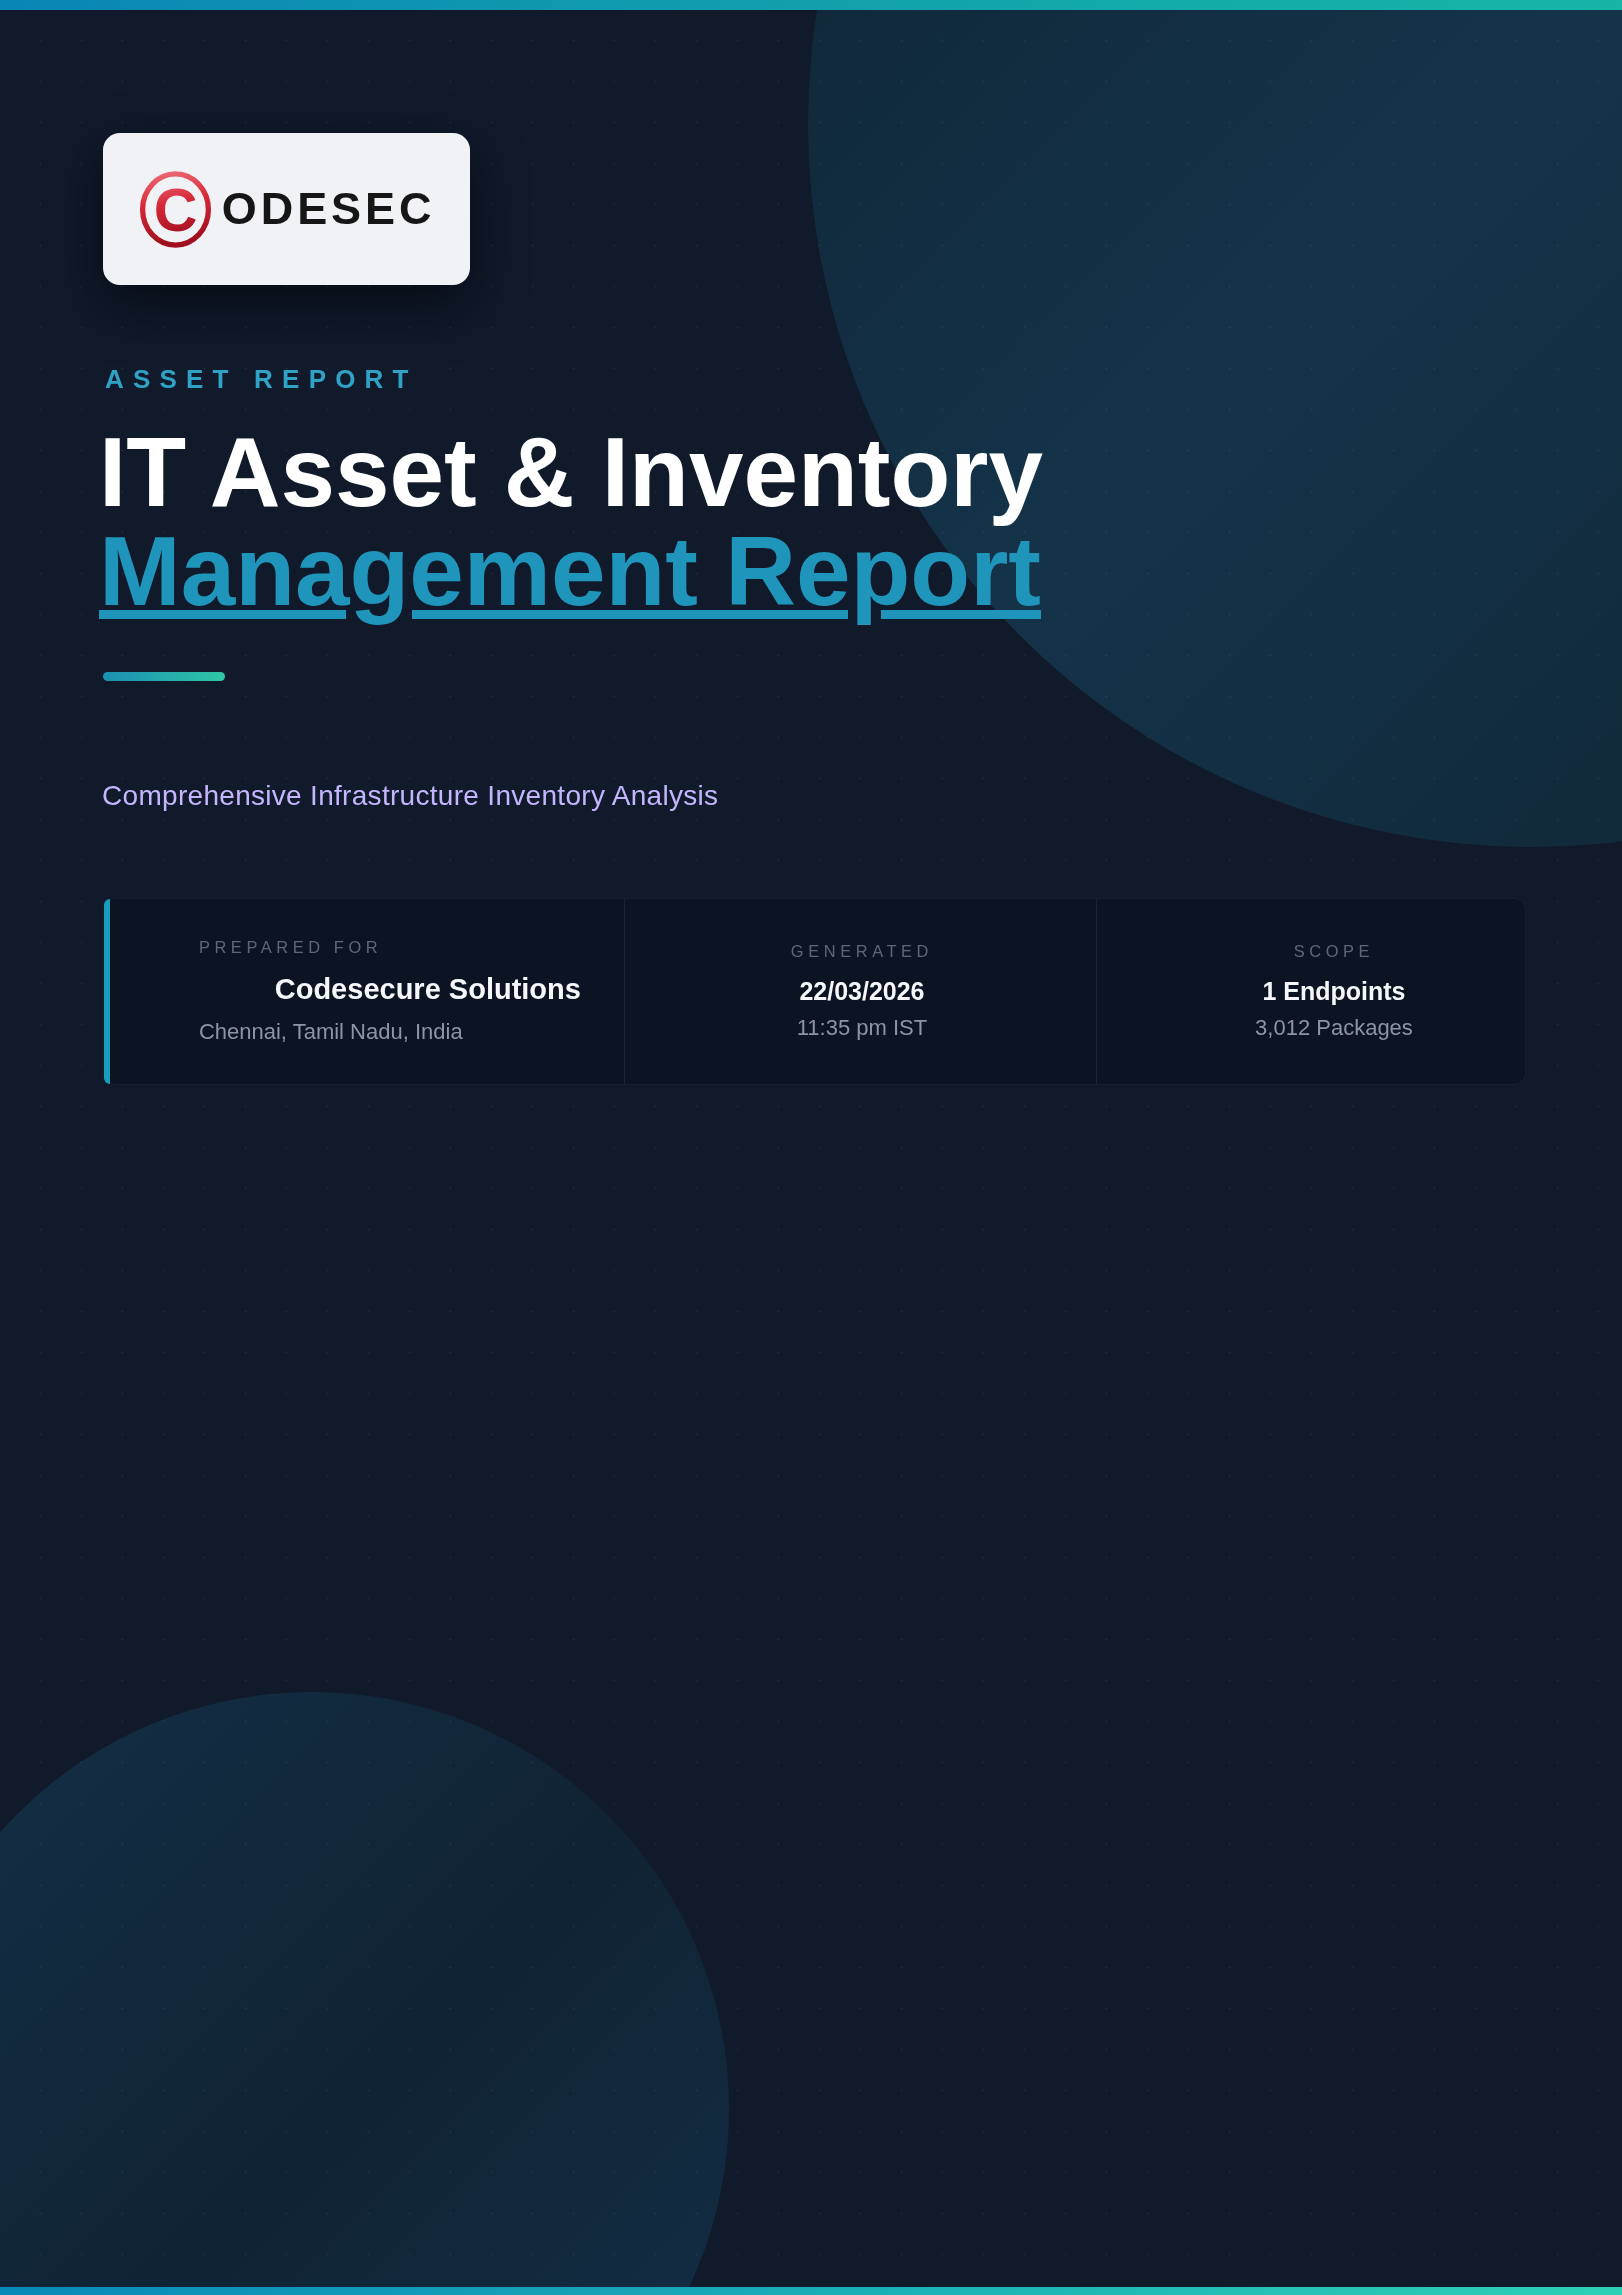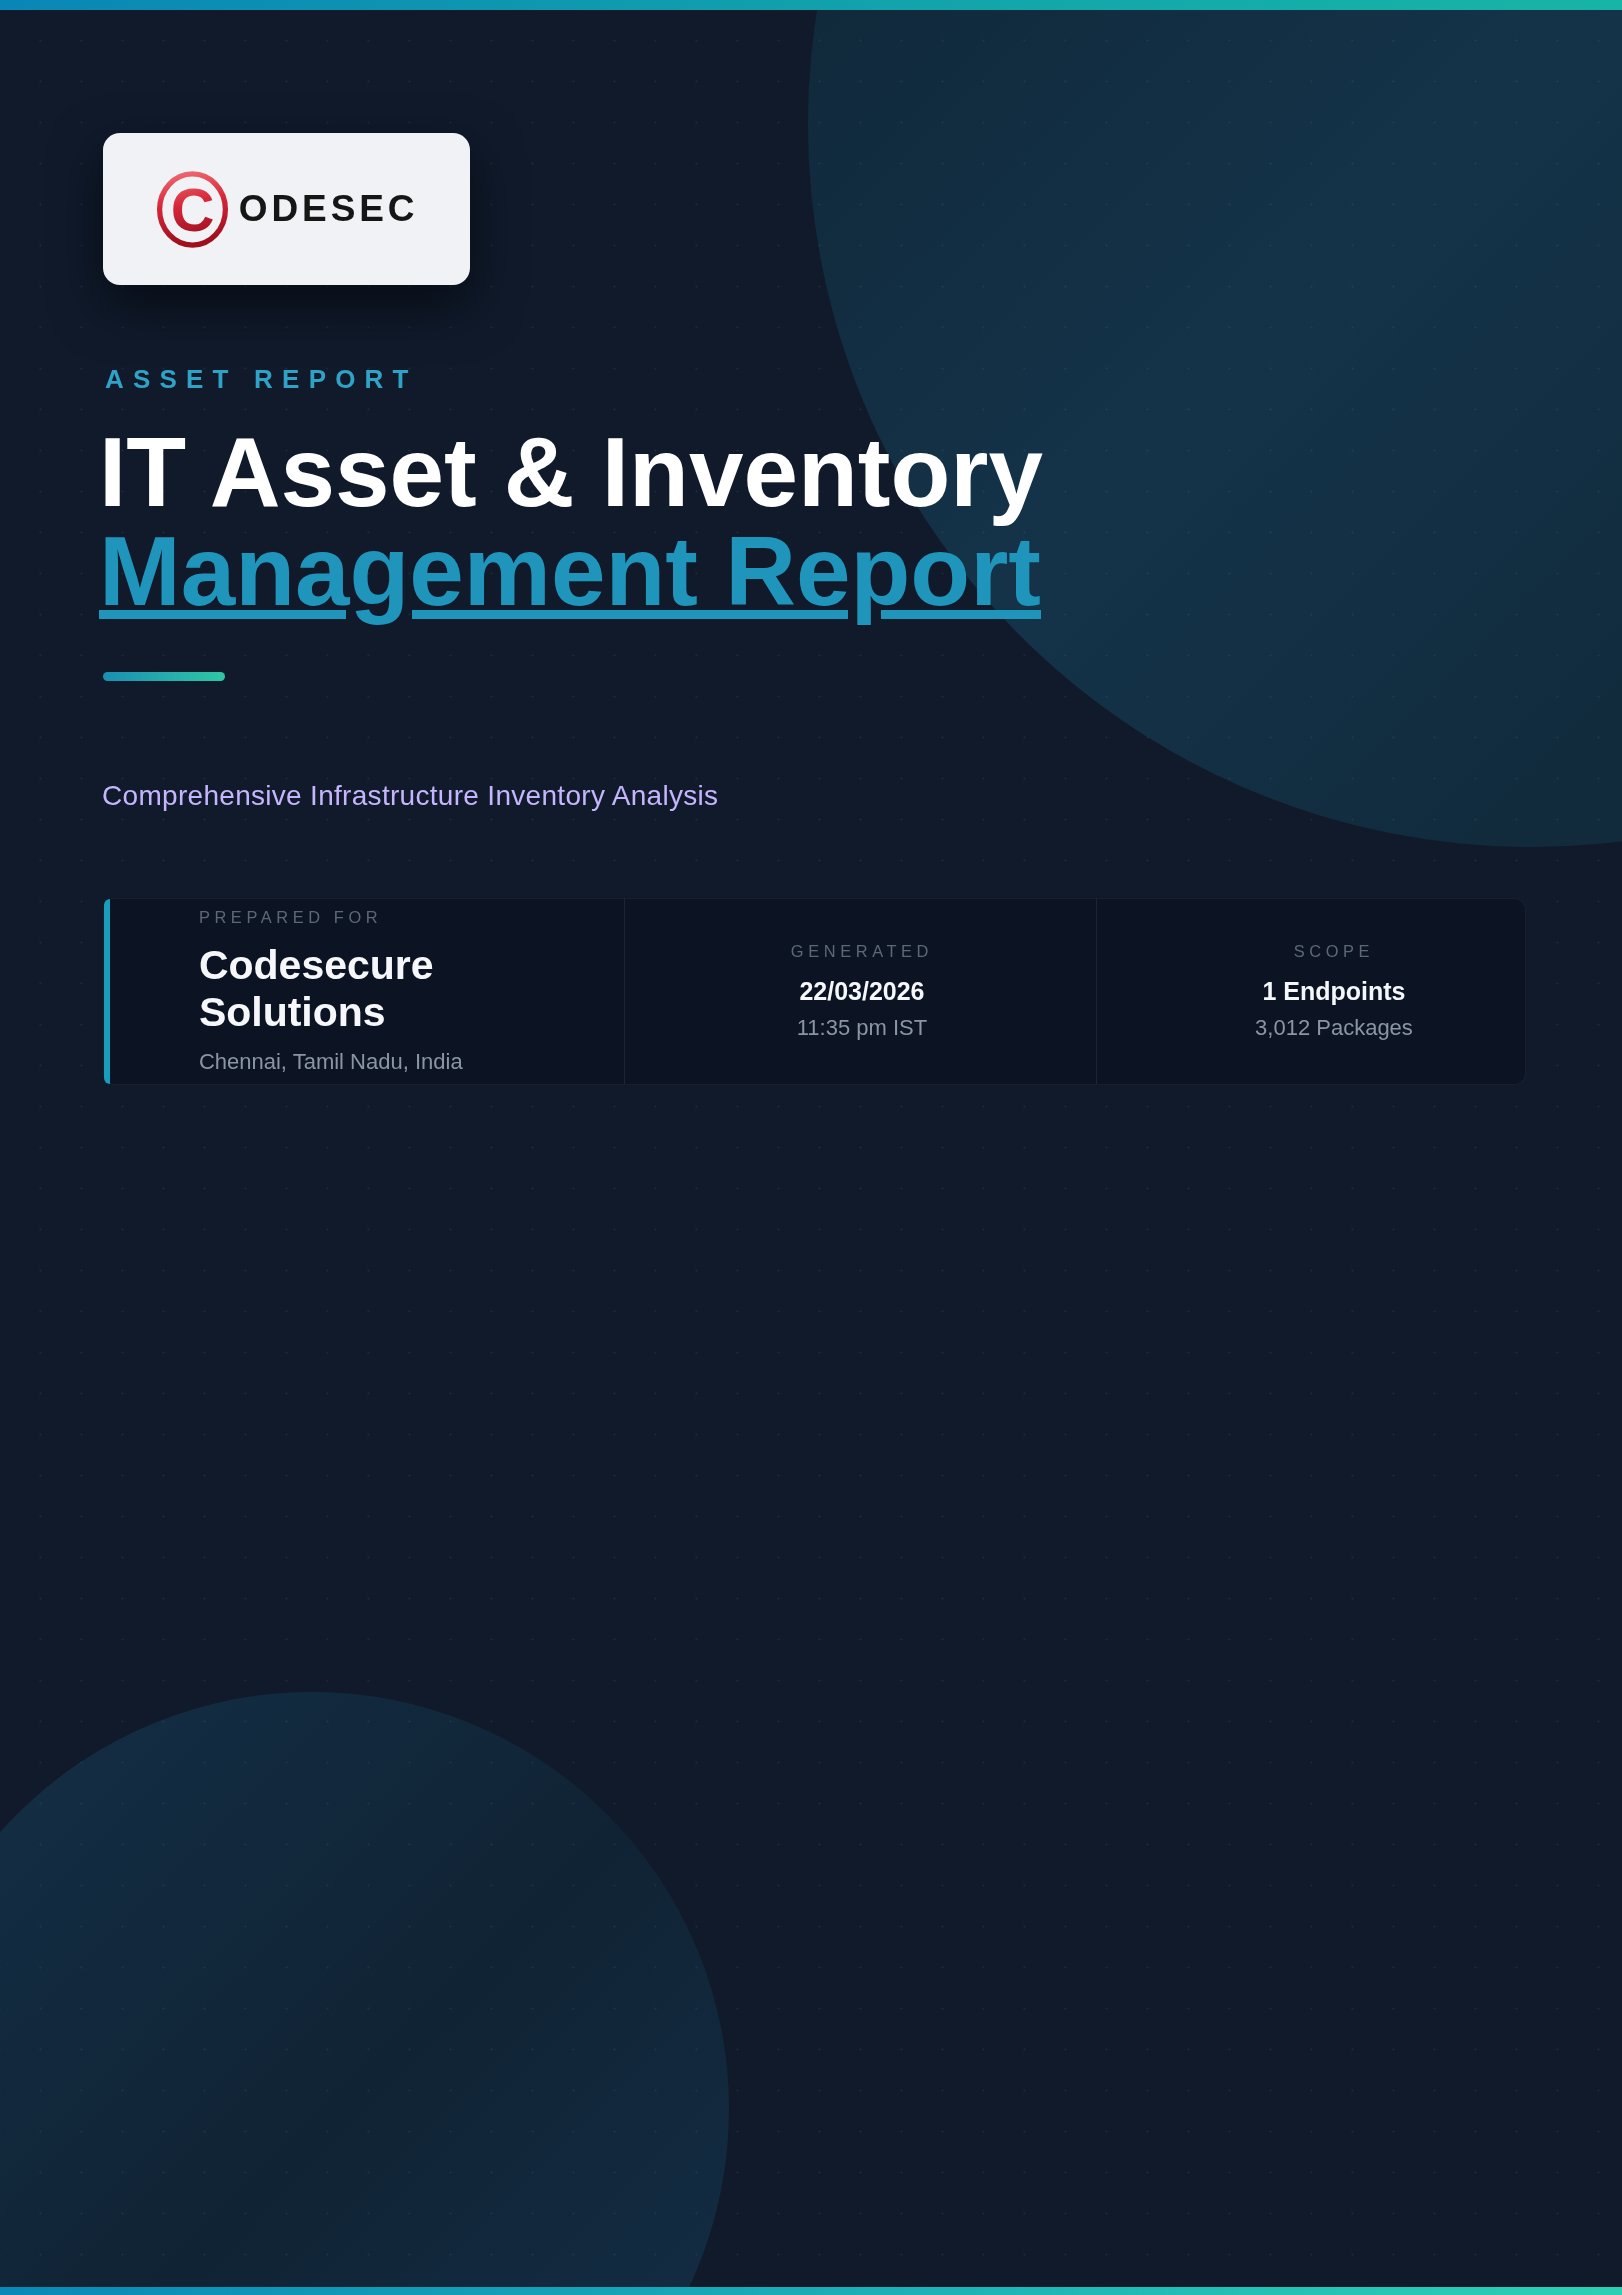--- a/index.html
+++ b/index.html
@@ -35,21 +35,21 @@
   
   .logo-card{
     position:absolute;left:103px;top:133px;width:367px;height:152px;z-index:3;
     background:#f1f2f5;border-radius:17px;
     box-shadow:0 19.6px 52px rgba(0,0,0,0.55);
     display:flex;align-items:center;justify-content:center;
   }
   .logo{display:flex;align-items:center;gap:9.2px;}
   .logo-mark{width:75px;height:79px;display:block;}
   .logo-text{
-    font-size:37px;font-weight:bold;letter-spacing:3.9px;color:#161616;
+    font-size:45px;font-weight:bold;letter-spacing:3.9px;color:#161616;
     font-family:"Liberation Sans",sans-serif;
   }
   
   .eyebrow{
     position:absolute;left:105px;top:364px;z-index:3;
     font-size:26px;font-weight:bold;letter-spacing:9.2px;color:#2fa2c6;
   }
   .title{
     position:absolute;left:99px;top:423px;margin:0;z-index:3;
     font-size:98px;line-height:99px;font-weight:bold;letter-spacing:0;
@@ -74,21 +74,21 @@
     width:5.9px;flex:none;background:#189dbc;
     border-radius:11.8px 0 0 11.8px;
   }
   .meta-col{
     flex:1;display:flex;flex-direction:column;justify-content:center;
     padding-left:46px;box-sizing:border-box;min-width:0;
   }
   .meta-col.bordered{border-left:0.7px solid rgba(255,255,255,0.07);text-align:center;}
   .meta-label{font-size:16.4px;letter-spacing:4.6px;color:#5c6878;margin-bottom:15.7px;}
   .meta-value{font-size:25px;font-weight:bold;color:#f5f7fa;margin-bottom:9.2px;}
-  .meta-value.big{font-size:41px;margin-bottom:13px;}
+  .meta-value.big{font-size:29px;margin-bottom:13px;text-align:right;}
   .meta-detail{font-size:22px;color:#8b95a4;}
 </style>
 </head>
 <body>
 
 <div class="page">
 
   <div class="circle circle-tr"></div>
   <div class="circle circle-bl"></div>
   <div class="dotgrid"></div>

